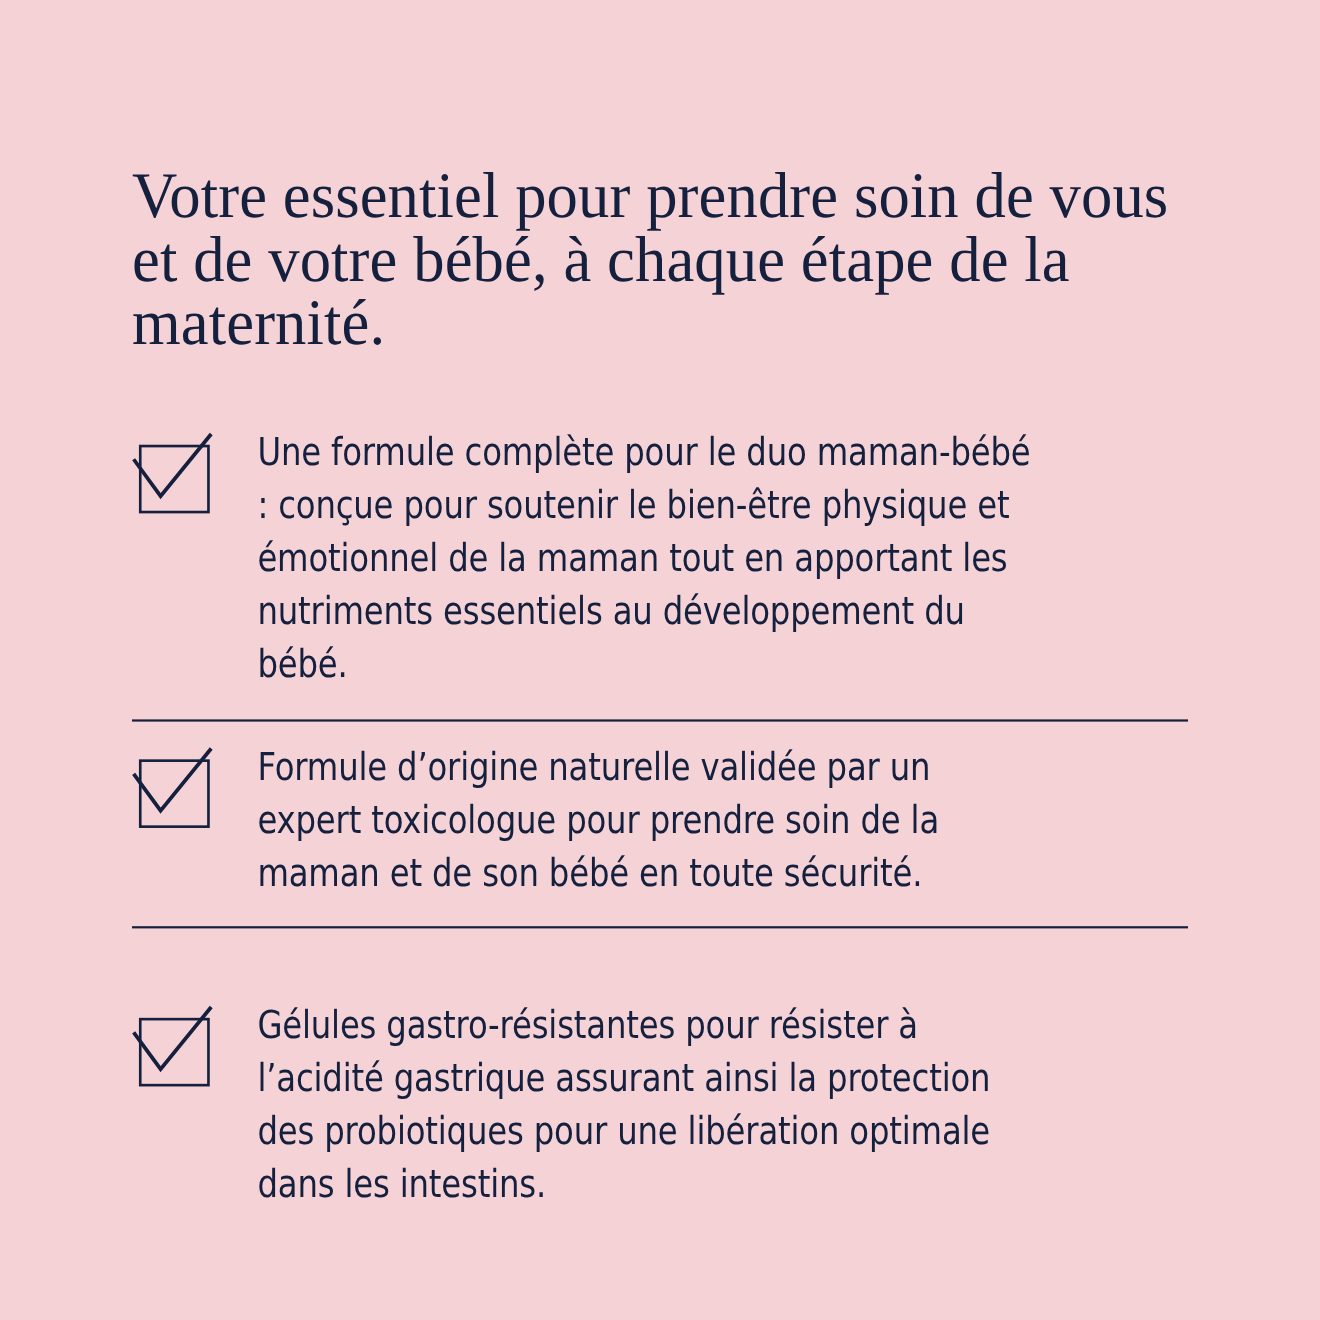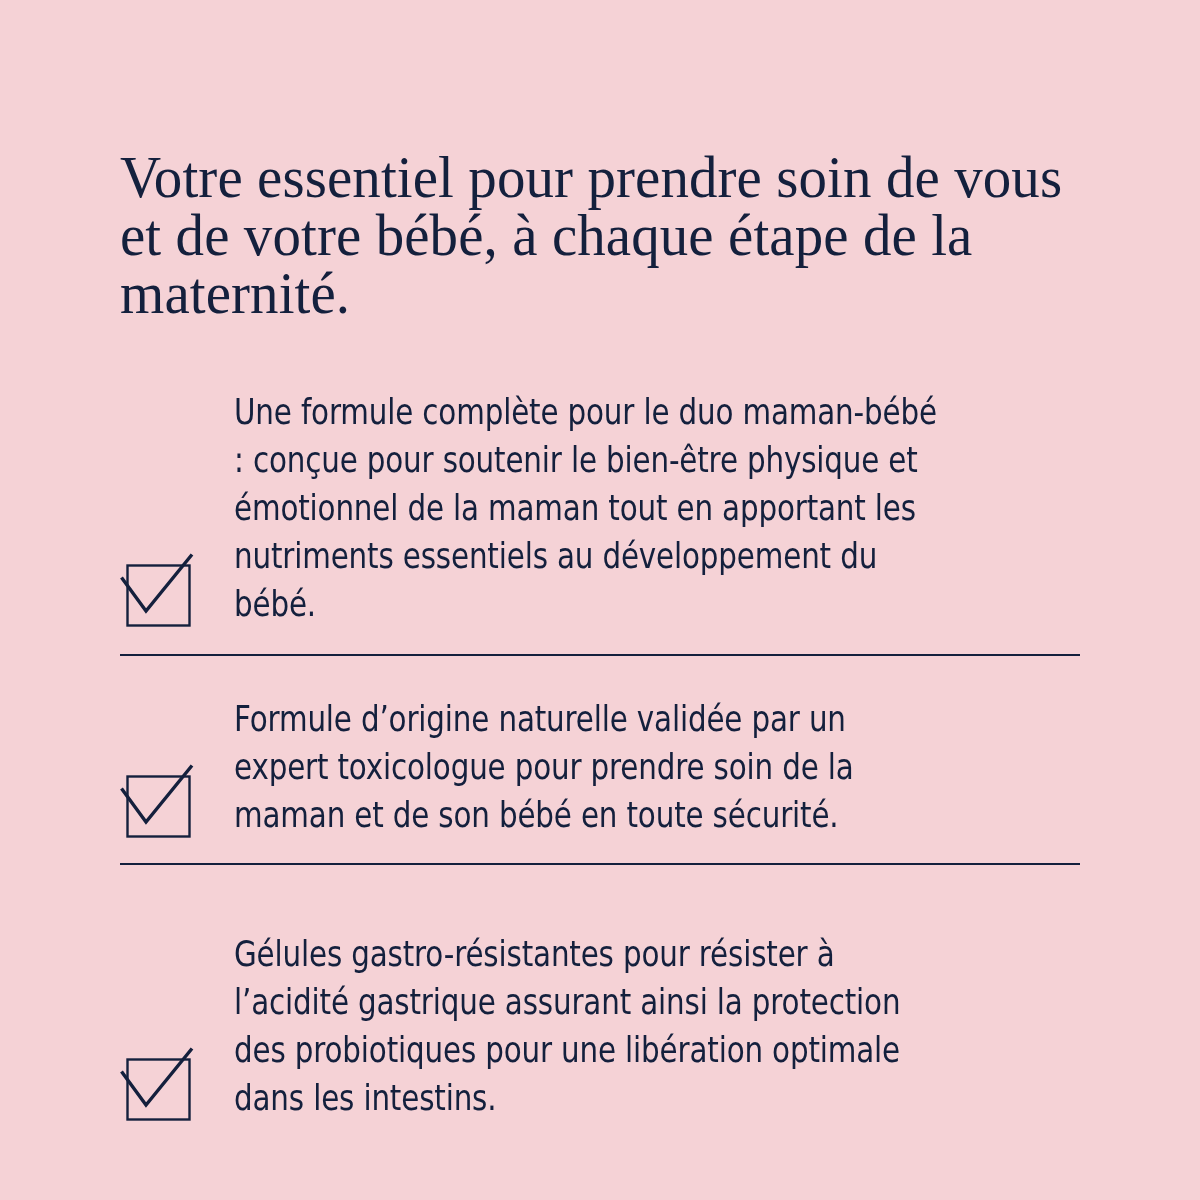--- a/index.html
+++ b/index.html
@@ -42,25 +42,25 @@
   
   .features {
     position: absolute;
     left: 120px;
     top: 378px;
     width: 960px;
   }
 
   .feature-row {
     display: flex;
-    align-items: flex-end;
+    align-items: flex-start;
     box-sizing: border-box;
   }
   .feature-row.row-1 { padding: 12px 0 26px 0; }
-  .feature-row.row-2 { padding: 41px 0 24px 0; }
+  .feature-row.row-2 { padding: 20px 0 24px 0; }
   .feature-row.row-3 { padding: 28px 0 10px 0; margin-top: 39px; }
 
   .divider {
     width: 960px;
     height: 0;
     border-top: 2px solid #14203D;
   }
 
   .checkbox-cell {
     flex: 0 0 114px;

